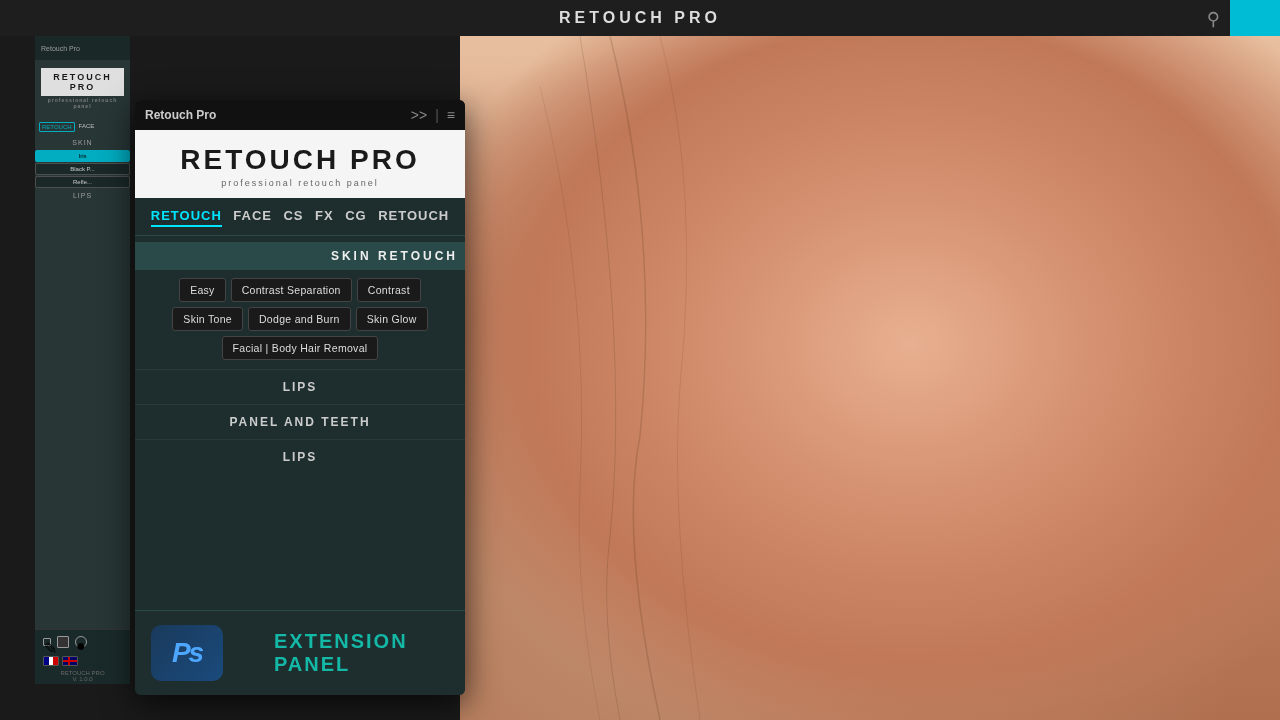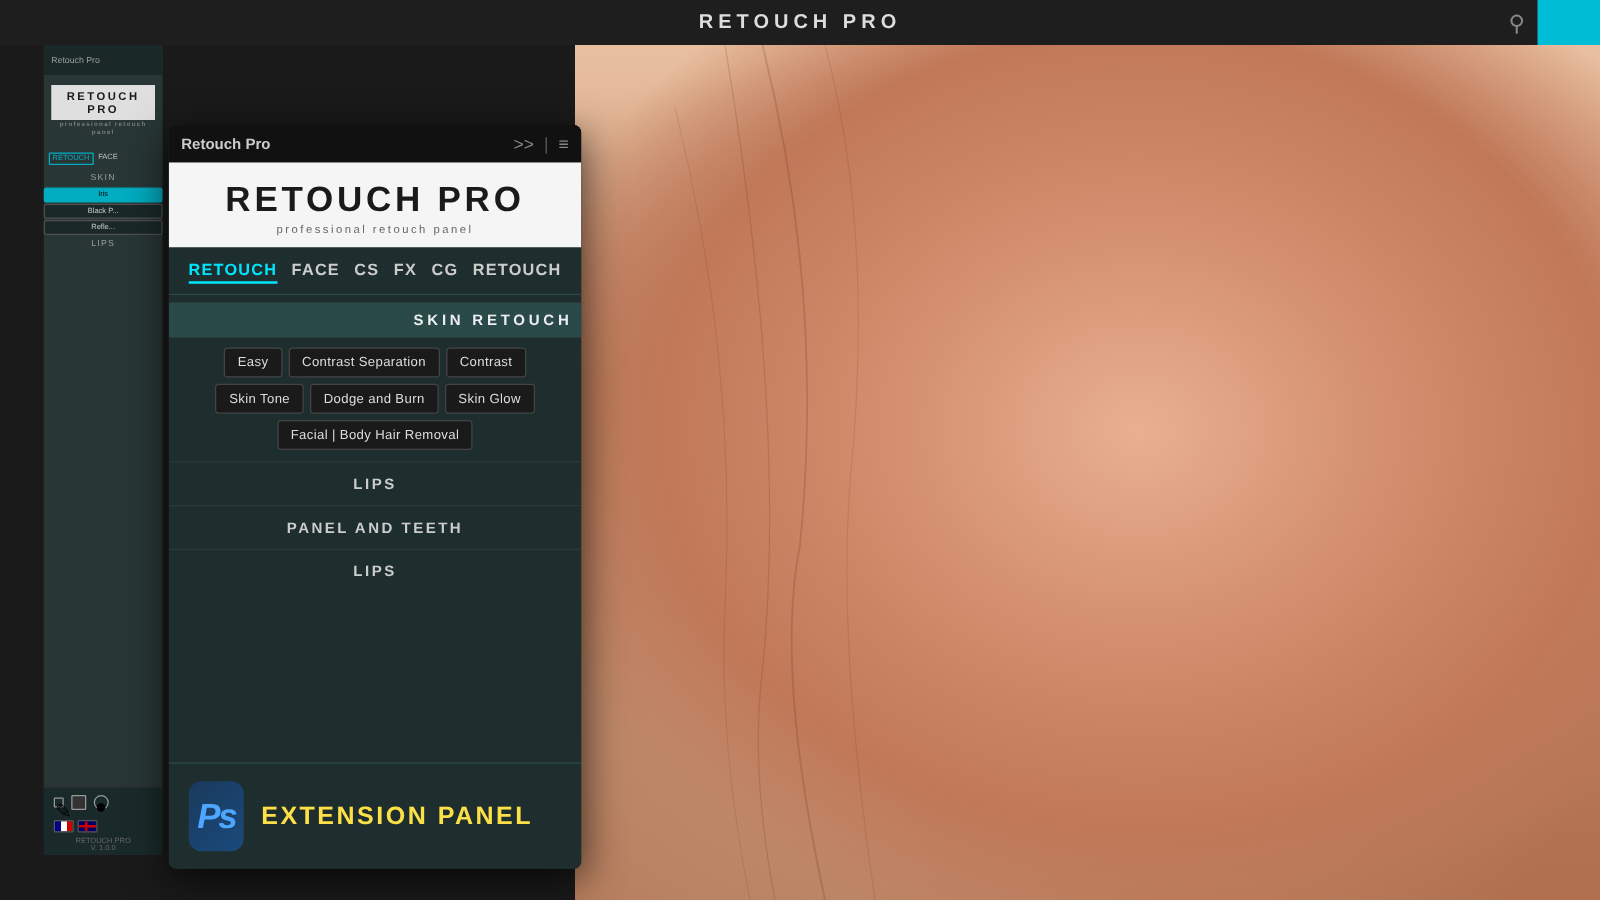--- a/index.html
+++ b/index.html
@@ -280,41 +280,42 @@
       bottom: 0; left: 0; right: 0;
       background: #1e2e2e;
       padding: 14px 16px;
       display: flex;
       align-items: center;
       gap: 14px;
       border-top: 1px solid #2a4a4a;
     }
 
     .ps-icon {
-      width: 44px;
+      width: 72px;
       height: 56px;
       background: linear-gradient(135deg, #1a3a5c, #1a4a7c);
       border-radius: 10px;
       display: flex;
       align-items: center;
       justify-content: center;
       font-size: 28px;
       font-weight: 900;
       color: #4da6ff;
       font-style: italic;
       letter-spacing: -2px;
       flex-shrink: 0;
     }
 
     .extension-label {
       font-size: 20px;
       font-weight: 900;
-      color: #fde047;
+      color: #14b8a6;
       letter-spacing: 2px;
       text-transform: uppercase;
+      margin-left: 37px;
     }
 
     
     .mini-panel {
       position: absolute;
       bottom: 36px; left: 35px;
       width: 95px;
       height: 55px;
       background: #1a2a2a;
       border-top: 1px solid #333;

